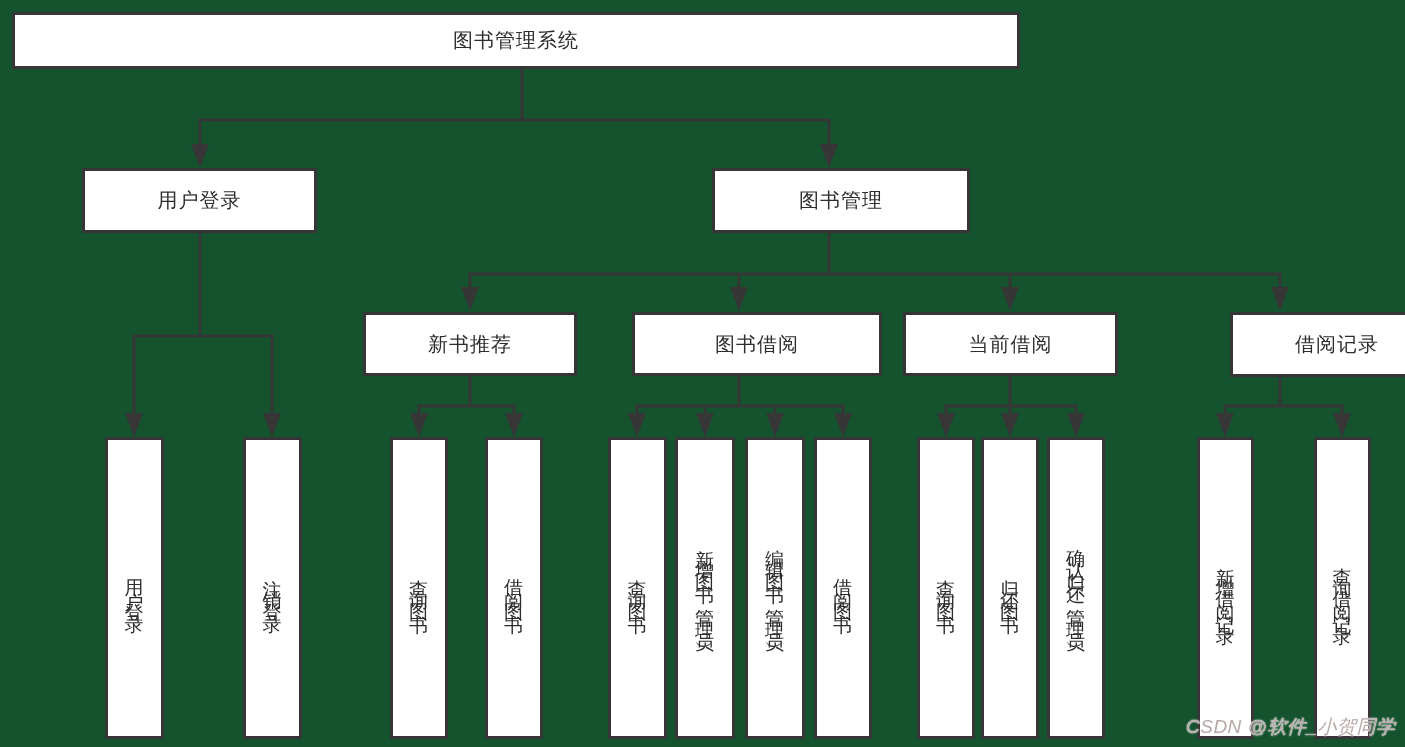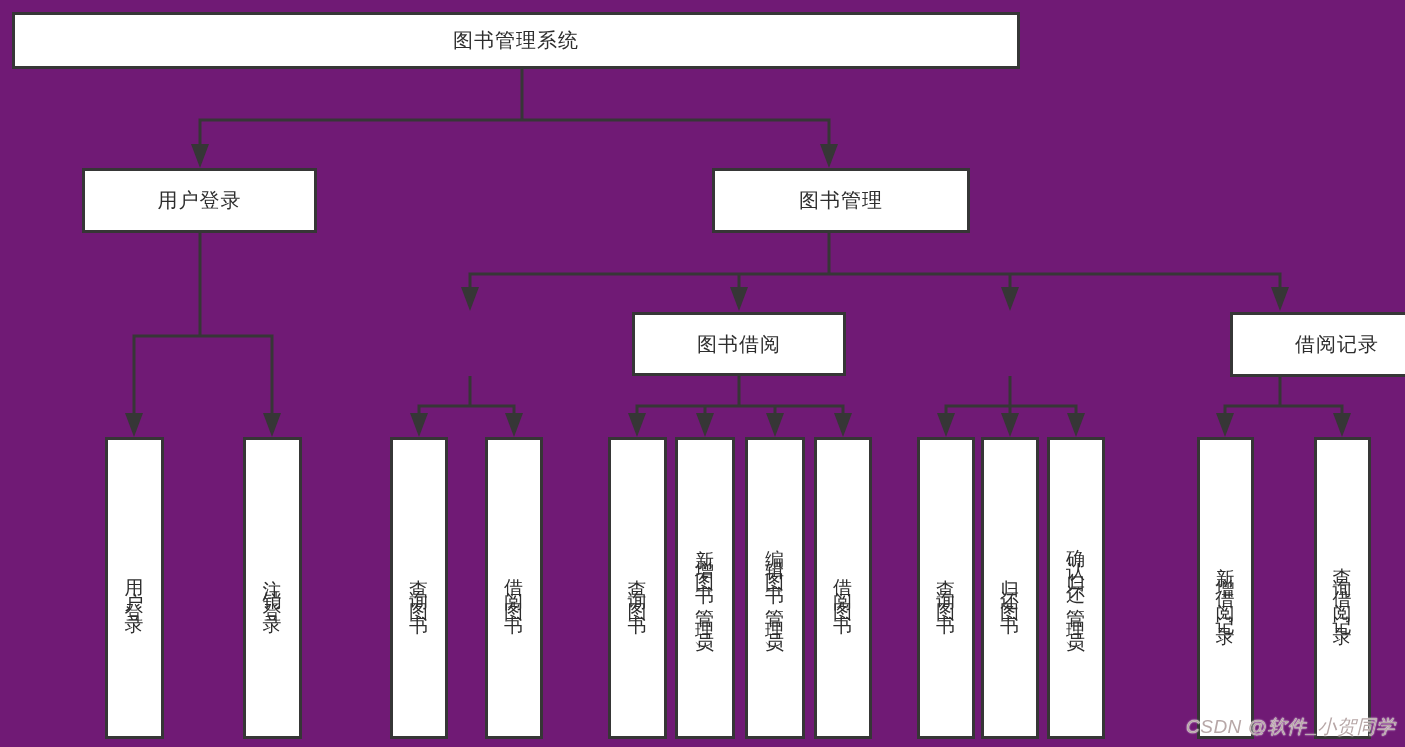--- a/index.html
+++ b/index.html
@@ -5,21 +5,21 @@
   html, body {
     margin: 0;
     padding: 0;
     background: #ffffff;
     font-family: "Liberation Sans", sans-serif;
   }
   .canvas {
     position: relative;
     width: 1405px;
     height: 747px;
-    background: #701a75;
+    background: #14532d;
     overflow: hidden;
   }
   .wires {
     position: absolute;
     left: 0;
     top: 0;
     width: 1405px;
     height: 747px;
   }
   .box, .vbox {
@@ -95,21 +95,23 @@
       <polygon points="1216,413 1234,413 1225,437"></polygon>
       <polygon points="1333,413 1351,413 1342,437"></polygon>
     </g>
   </svg>
 
   <div class="box" style="left:12px; top:12px; width:1008px; height:57px;">图书管理系统</div>
 
   <div class="box" style="left:82px; top:168px; width:235px; height:65px;">用户登录</div>
   <div class="box" style="left:712px; top:168px; width:258px; height:65px;">图书管理</div>
 
-  <div class="box" style="left:632px; top:312px; width:214px; height:64px;">图书借阅</div>
+  <div class="box" style="left:363px; top:312px; width:214px; height:64px;">新书推荐</div>
+  <div class="box" style="left:632px; top:312px; width:250px; height:64px;">图书借阅</div>
+  <div class="box" style="left:903px; top:312px; width:215px; height:64px;">当前借阅</div>
   <div class="box" style="left:1230px; top:312px; width:214px; height:65px;">借阅记录</div>
 
   <div class="vbox" style="left:105px; top:437px; width:59px; height:302px;">
     <span class="vtext">用户登录</span>
   </div>
   <div class="vbox" style="left:243px; top:437px; width:59px; height:302px;">
     <span class="vtext">注销登录</span>
   </div>
 
   <div class="vbox" style="left:390px; top:437px; width:58px; height:302px;">

